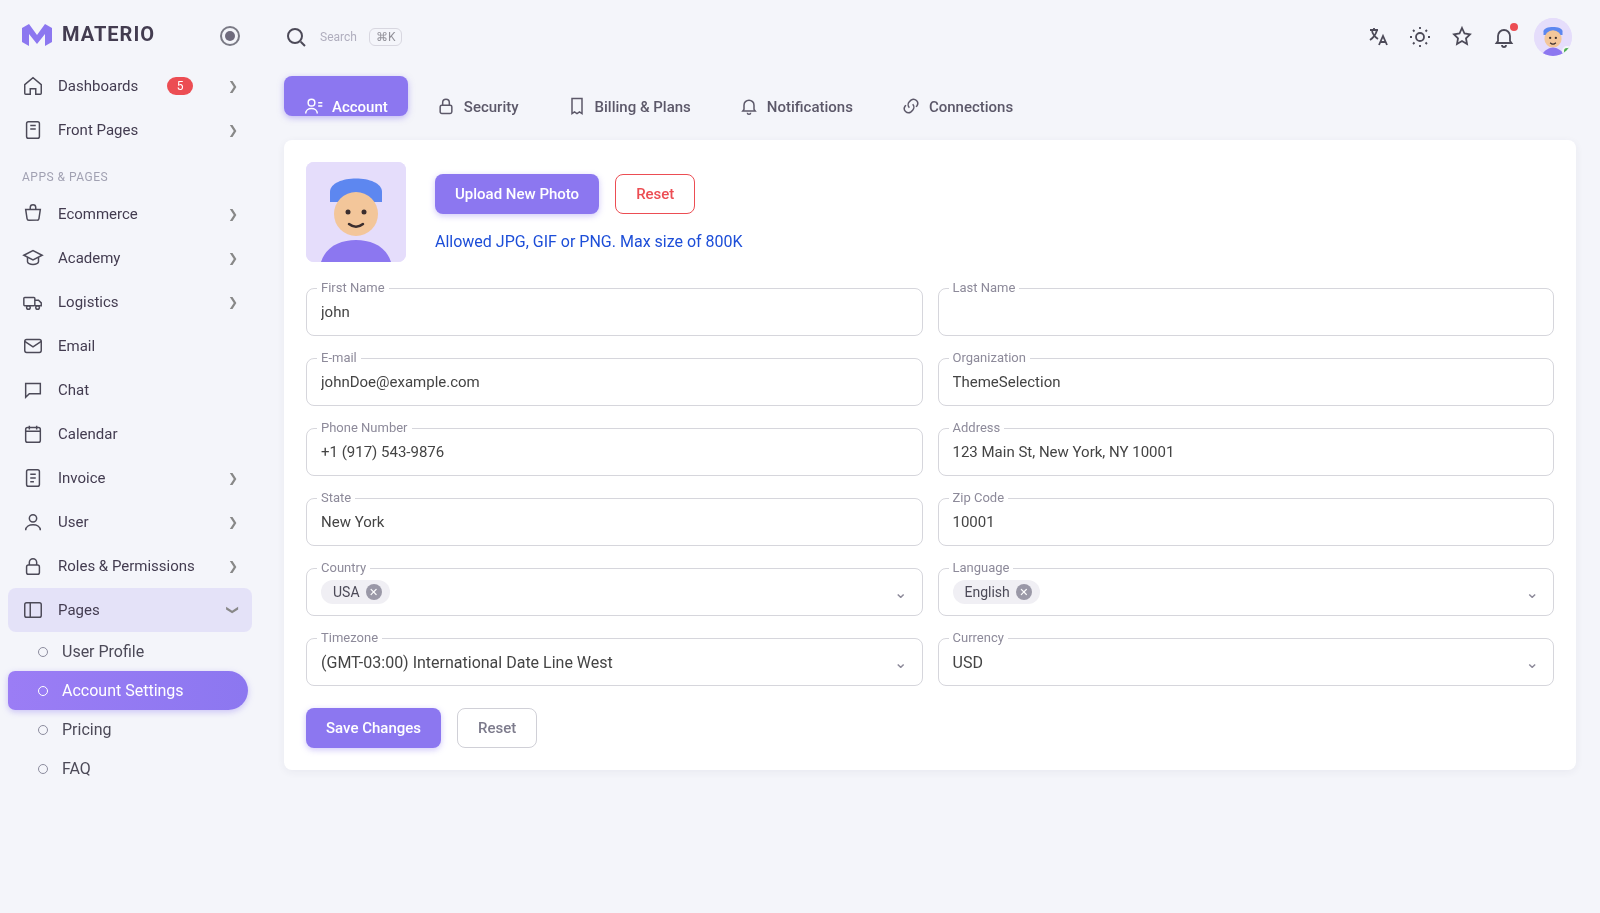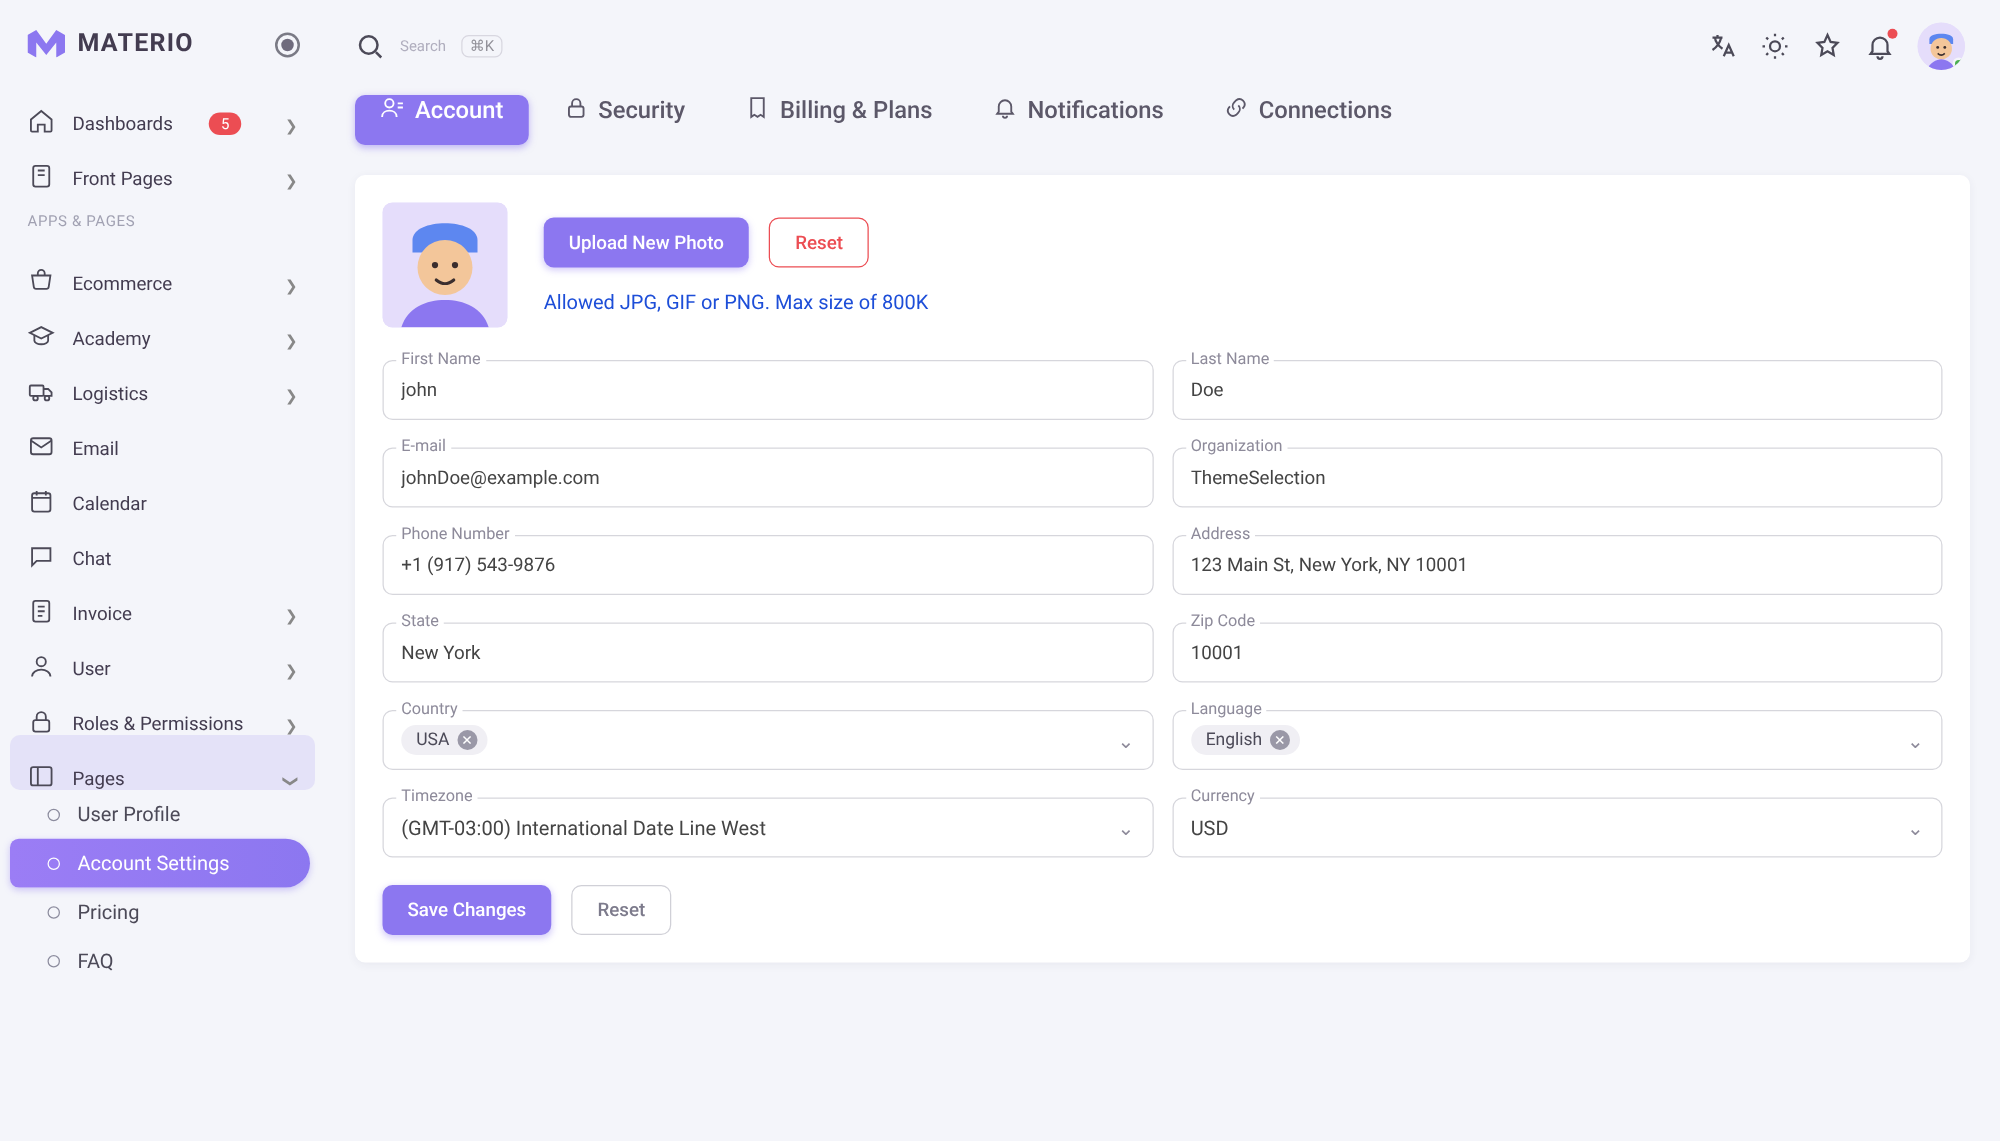--- a/index.html
+++ b/index.html
@@ -6,21 +6,21 @@
 body { background: #F4F5FA; color: #444; width: 1600px; height: 913px; overflow: hidden; }
 .app { display: flex; height: 100%; }
 
 
 .sidebar { width: 260px; padding: 14px 8px; overflow-y: auto; display: flex; flex-direction: column; }
 .logo-row { display: flex; align-items: flex-end; padding: 8px 12px 18px 14px; gap: 10px; }
 .logo-mark { width: 30px; height: 22px; }
 .brand { font-size: 20px; font-weight: 700; letter-spacing: 1px; color: #433C50; }
 .radio-dot { margin-left: auto; width: 20px; height: 20px; border: 2px solid #7A7A85; border-radius: 50%; display: flex; align-items: center; justify-content: center; }
 .radio-dot::after { content:""; width: 10px; height: 10px; border-radius: 50%; background: #6F6B7D; }
-.nav-item { display: flex; align-items: flex-end; gap: 14px; height: 44px; padding: 0 14px 0 14px; border-radius: 8px; cursor: pointer; color: #433C50; font-size: 15px; }
+.nav-item { display: flex; align-items: center; gap: 14px; height: 44px; padding: 0 14px 0 14px; border-radius: 8px; cursor: pointer; color: #433C50; font-size: 15px; }
 .nav-item .chev { margin-left: auto; color: #888; font-size: 12px; }
 .nav-item.active { background: rgba(140,119,240,.15); }
 .badge { margin-left:auto; background:#EC4D53; color:#fff; font-size:12px; border-radius: 999px; padding: 2px 10px; margin-right:6px;}
 .section-title { font-size: 12px; letter-spacing: .5px; color: #A1A1B2; padding: 18px 14px 8px 14px; text-transform: uppercase;}
 .sub-item { display:flex; align-items:center; gap:14px; height:39px; padding-left:30px; border-radius: 8px 22px 22px 8px; margin: 0 4px 0 0; cursor:pointer; color:#4C4A58;}
 .sub-item .bullet{ width:10px; height:10px; border:1.5px solid #8C8C9E; border-radius:50%; }
 .sub-item.active { background: linear-gradient(90deg,#9B7DF5,#8C77F0); color:#fff; box-shadow: 0 2px 6px rgba(140,119,240,.4);}
 .sub-item.active .bullet{ border-color:#fff; }
 .nav-icon { width:22px; height:22px; display:flex; align-items:center; justify-content:center; color:#4C4A58;}
 .nav-icon svg{ width:22px; height:22px; stroke:#4C4A58; stroke-width:1.6; fill:none;}
@@ -33,21 +33,21 @@
 .search-ph { color:#B0AEBE; font-size:12px;}
 .kb { border:1px solid #D8D7E0; border-radius:6px; font-size:12px; padding: 1px 6px; color:#929199;}
 .top-actions { display:flex; align-items:center; gap:18px; padding-right:4px;}
 .top-actions .ticon{ width:24px; height:24px; color:#4C4A58; cursor:pointer; position:relative;}
 .notif-dot{position:absolute;top:-2px;right:-2px;width:8px;height:8px;background:#EC4D53;border-radius:50%;}
 .avatar{width:38px;height:38px;border-radius:50%;background:#E5DDFB;position:relative;display:flex;align-items:center;justify-content:center;overflow:hidden;}
 .avatar-status{position:absolute;bottom:0;right:0;width:10px;height:10px;background:#4CAF50;border:2px solid #F4F5FA;border-radius:50%;}
 
 
 .tabs{display:flex;gap:8px;margin-bottom:24px;}
-.tab{display:flex;align-items:flex-start;gap:8px;height:40px;padding:0 20px;border-radius:8px;cursor:pointer;font-size:19px;font-weight:500;color:#5C5869;}
+.tab{display:flex;align-items:flex-end;gap:8px;height:40px;padding:0 20px;border-radius:8px;cursor:pointer;font-size:15px;font-weight:500;color:#5C5869;}
 .tab.active{background:#8C77F0;color:#fff;box-shadow:0 2px 6px rgba(140,119,240,.5);}
 .tab svg{width:20px;height:20px;stroke:currentColor;stroke-width:1.8;fill:none;}
 
 
 .card{background:#fff;border-radius:8px;padding:22px;box-shadow: 0 2px 8px rgba(50,50,90,.06);}
 .upload-row{display:flex;gap:29px;align-items:center;margin-bottom:26px;}
 .av-img{width:100px;height:100px;border-radius:8px;background:#E5DDFB;display:flex;align-items:center;justify-content:center;overflow:hidden;}
 .btnrow{display:flex;gap:16px;align-items:center;margin-bottom:18px;}
 .btn-primary{background:#8C77F0;color:#fff;border:none;border-radius:8px;height:40px;padding:0 20px;font-size:15px;font-weight:500;cursor:pointer;box-shadow:0 2px 6px rgba(140,119,240,.4);}
 .btn-outline-red{background:transparent;color:#EC4D53;border:1px solid #EC4D53;border-radius:8px;height:40px;padding:0 20px;font-size:15px;font-weight:500;cursor:pointer;}
@@ -142,33 +142,33 @@
           <svg viewBox="0 0 24 24">
             <rect x="3" y="5" width="18" height="14" rx="2"></rect>
             <path d="M3 7l9 6 9-6"></path>
           </svg>
         </span>
       <span class="label">Email</span>
     </div>
     <div class="nav-item">
       <span class="nav-icon">
           <svg viewBox="0 0 24 24">
+            <path d="M4 5h16v11H8l-4 4z"></path>
+          </svg>
+        </span>
+      <span class="label">Chat</span>
+    </div>
+    <div class="nav-item">
+      <span class="nav-icon">
+          <svg viewBox="0 0 24 24">
             <rect x="4" y="5" width="16" height="16" rx="2"></rect>
             <path d="M4 9h16M8 3v4M16 3v4"></path>
           </svg>
         </span>
       <span class="label">Calendar</span>
-    </div>
-    <div class="nav-item">
-      <span class="nav-icon">
-          <svg viewBox="0 0 24 24">
-            <path d="M4 5h16v11H8l-4 4z"></path>
-          </svg>
-        </span>
-      <span class="label">Chat</span>
     </div>
     <div class="nav-item">
       <span class="nav-icon">
           <svg viewBox="0 0 24 24">
             <rect x="5" y="3" width="14" height="18" rx="2"></rect>
             <path d="M9 8h6M9 12h6M9 16h4"></path>
           </svg>
         </span>
       <span class="label">Invoice</span>
       <span class="chev">❯</span>
@@ -326,21 +326,20 @@
       </div>
 
       <div class="form-grid">
 
         <div class="field">
           <span class="field-label">First Name</span>
           <input value="john" style="">
         </div>
         <div class="field">
           <span class="field-label">Last Name</span>
-          <input value="Doe" style="">
         </div>
 
         <div class="field">
           <span class="field-label">E-mail</span>
           <input value="johnDoe@example.com" style="">
         </div>
         <div class="field">
           <span class="field-label">Organization</span>
           <input value="ThemeSelection" style="">
         </div>

